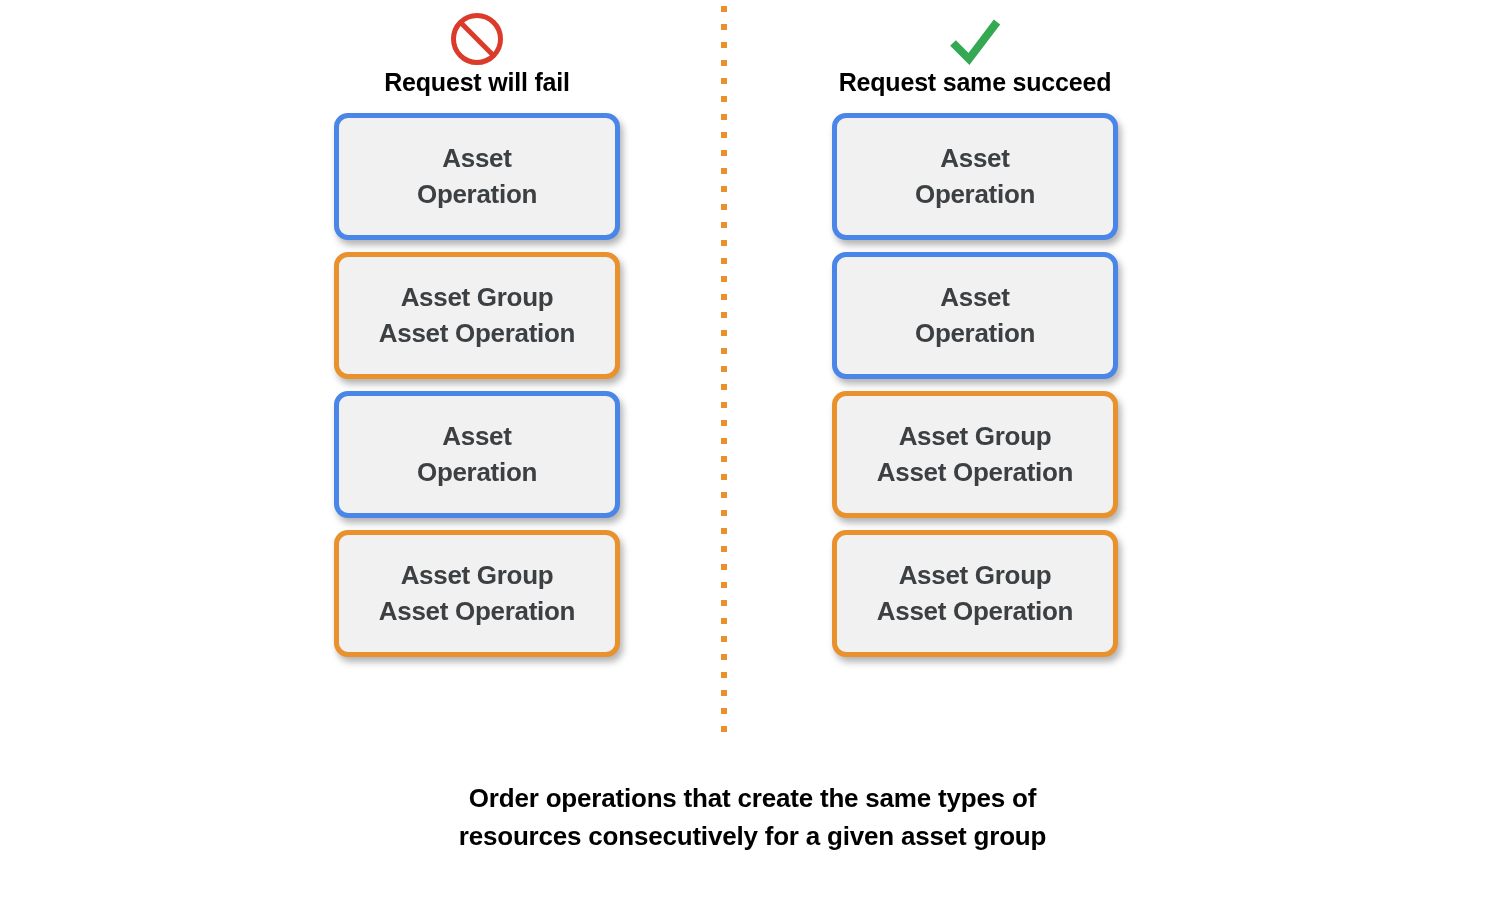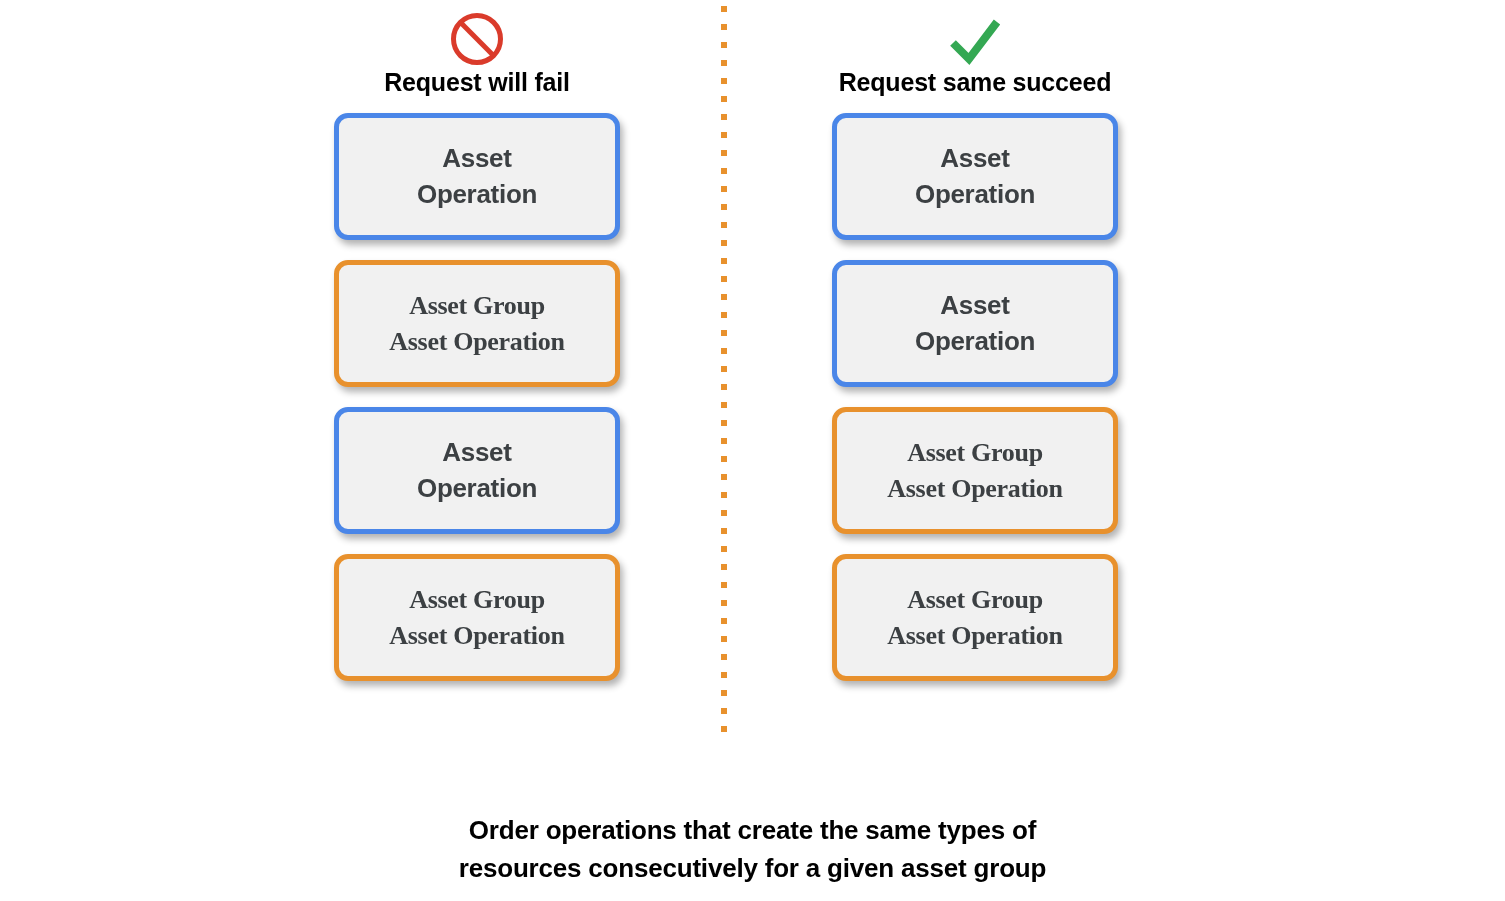--- a/index.html
+++ b/index.html
@@ -78,48 +78,48 @@
     position: absolute;
     top: 113px;
     left: 27px;
     width: 286px;
   }
   .card {
     position: relative;
     box-sizing: border-box;
     width: 286px;
     height: 127px;
-    margin-bottom: 20px;
+    margin-bottom: 12px;
     border-radius: 14px;
     border: 5px solid #4a86e8;
     background: #f1f1f1;
     display: flex;
     align-items: center;
     justify-content: center;
     box-shadow: 3px 5px 7px rgba(0,0,0,0.30);
   }
   .card:last-child { margin-bottom: 0; }
   .card.blue   { border-color: #4a86e8; }
-  .card.orange { border-color: #e8912d; font-family: Liberation Serif, serif; }
+  .card.orange { border-color: #e8912d; }
 
   .card-label {
     font-size: 26px;
     font-weight: 700;
     color: #3c4043;
     line-height: 1.38;
     text-align: center;
     letter-spacing: -0.3px;
     white-space: pre-line;
     padding: 0 6px;
   }
 
   
   .caption {
     position: absolute;
-    top: 812px;
+    top: 780px;
     left: 0;
     width: 1505px;
     text-align: center;
     font-size: 26px;
     font-weight: 700;
     color: #000000;
     line-height: 1.46;
     letter-spacing: -0.2px;
     white-space: pre-line;
   }

